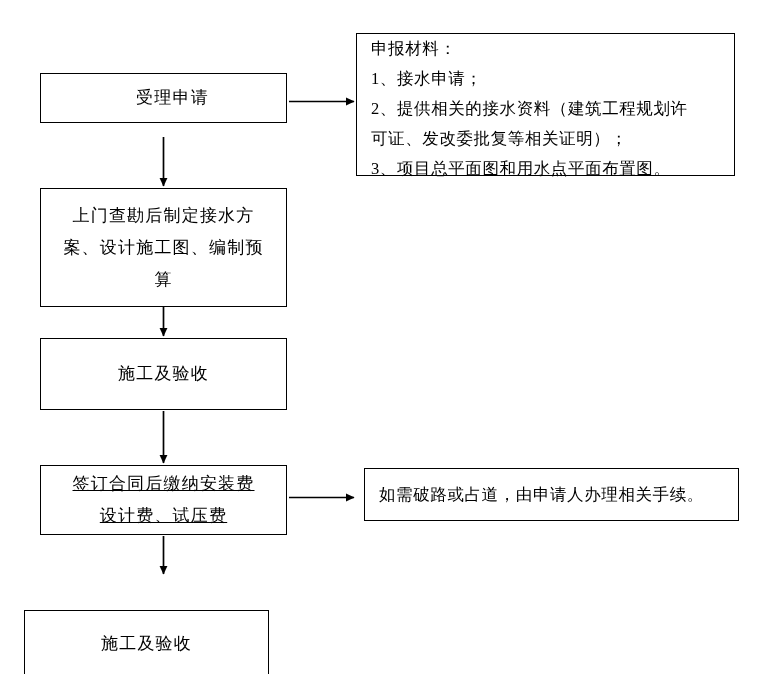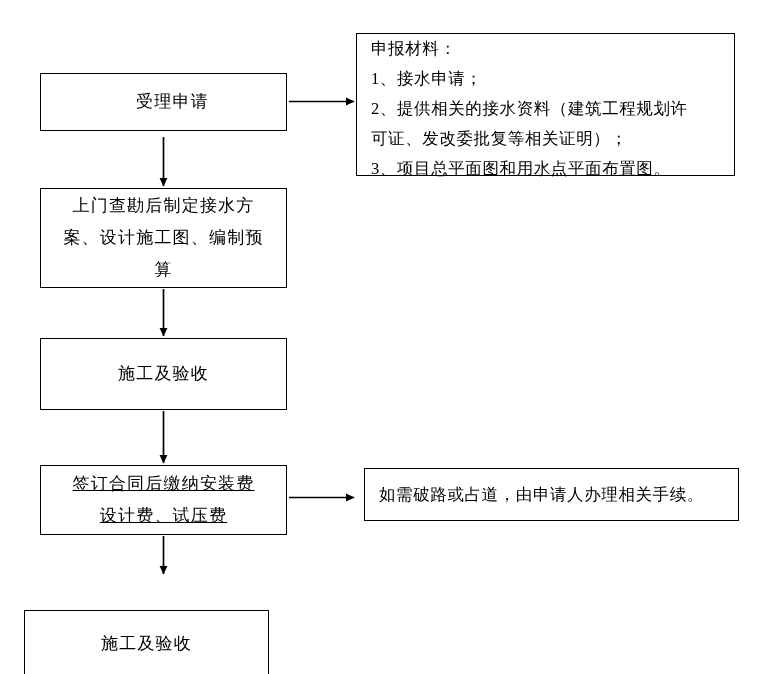--- a/index.html
+++ b/index.html
@@ -59,22 +59,22 @@
     align-items: center;
     justify-content: flex-start;
     text-align: left;
     padding: 0 14px;
     font-size: 16.5px;
     line-height: 28px;
     letter-spacing: 0.6px;
   }
 
   
-  #node-accept-application { left: 40px;  top: 73px;  width: 247px; height: 58px; padding-left: 28px; }
-  #node-survey-design      { left: 40px;  top: 188px; width: 247px; height: 100px; }
+  #node-accept-application { left: 40px;  top: 73px;  width: 247px; height: 50px; padding-left: 28px; }
+  #node-survey-design      { left: 40px;  top: 188px; width: 247px; height: 119px; }
   #node-pipe-inspection    { left: 40px;  top: 338px; width: 247px; height: 72px; }
   #node-contract-fees      { left: 40px;  top: 465px; width: 247px; height: 70px; text-decoration: underline; }
   #node-construction       { left: 24px;  top: 576px; width: 245px; height: 67px; margin-top: 34px; }
 
   #node-required-materials { left: 356px; top: 33px;  width: 379px; height: 143px; }
   #node-road-permit        { left: 364px; top: 468px; width: 375px; height: 53px; }
 
   svg line, svg polygon, svg path {
     shape-rendering: geometricPrecision;
   }

